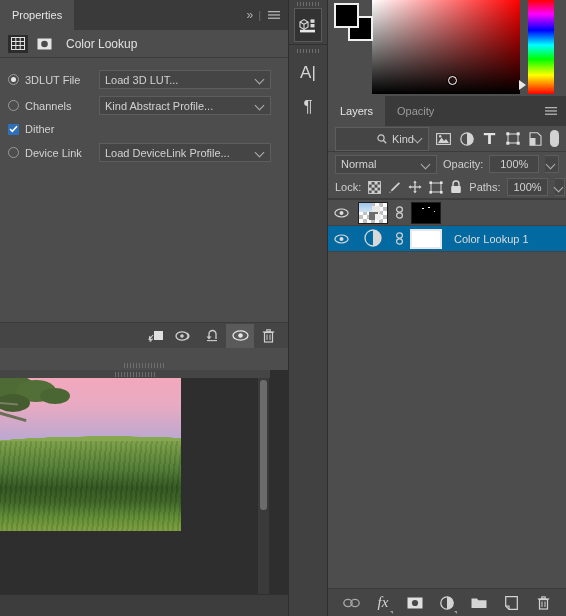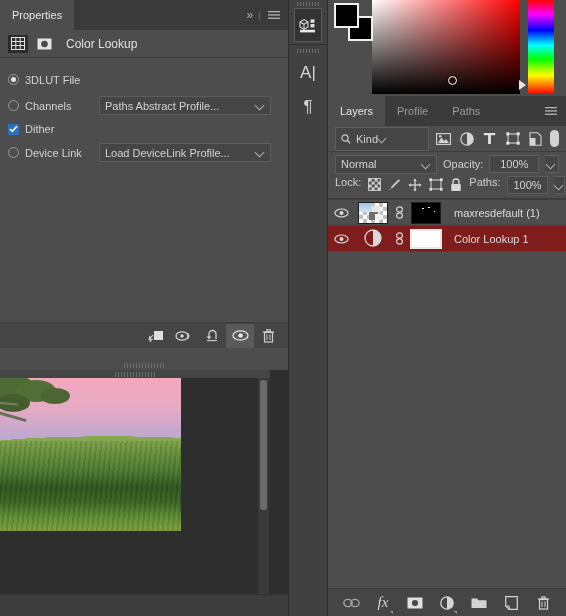--- a/index.html
+++ b/index.html
@@ -102,37 +102,37 @@
   #hue-strip{ position:absolute; left:200px; top:0; width:26px; height:94px;
      background:linear-gradient(to bottom,#ff0000 0%,#ff00ff 15%,#0000ff 32%,#00ffff 48%,#00ff00 63%,#ffff00 80%,#ff0000 100%); }
   #hue-marker{ position:absolute; left:191px; top:80px; width:0;height:0;
      border-top:5px solid transparent;border-bottom:5px solid transparent;border-left:7px solid #e8e8e8;}
 
   
   #layers-panel{ position:absolute; left:328px; top:96px; width:238px; height:520px; background:#4d4d4d; }
   #layers-tabbar .right{ margin-left:auto; display:flex;align-items:center; padding-right:9px; color:#b4b4b4;}
   .filter-row{ height:26px; display:flex; align-items:center; padding:0 7px; gap:6px;
      border-bottom:1px solid #3c3c3c; }
-  #kind-select{ width:94px; height:24px; justify-content:flex-start; }
+  #kind-select{ width:94px; height:24px; justify-content:flex-end; }
   .kind-left{ display:flex; align-items:center; gap:5px; }
   .fico{ width:17px;height:17px; display:flex;align-items:center;justify-content:center; }
   .pill{ width:9px;height:17px;border-radius:5px;background:#d2d2d2;}
 
   .blend-row{ height:24px; display:flex; align-items:center; padding:0 7px; gap:6px; }
   #blend-select{ width:117px; height:19px; justify-content:space-between; }
   .lbl{ font-size:11px; color:#cfcfcf; }
   .numfield{ width:56px; height:18px; justify-content:center; }
   .numspin{ width:16px;height:18px; display:flex;align-items:center;justify-content:center;
             background:#454545;border:1px solid #5d5d5d;border-left:none;}
-  .lock-row{ height:23px; display:flex; padding:0 7px; gap:7px;
+  .lock-row{ height:23px; display:flex; align-items:center; padding:0 7px; gap:7px;
      border-bottom:1px solid #3c3c3c;}
 
   .layer-list{ border-top:1px solid #3c3c3c; }
   .layer-row{ height:26px; display:flex; align-items:center; border-bottom:1px solid #434343; }
-  .layer-row.selected{ background:#7f1d1d;justify-content:center; }
+  .layer-row.selected{ background:#0369a1;justify-content:center; }
   .eye-cell{ width:26px; display:flex; align-items:center; justify-content:center; }
   .thumb-cell{ width:38px; display:flex; align-items:center; justify-content:center;}
   .lthumb{ width:30px;height:22px; border:1px solid #1e1e1e; background:#222; position:relative; overflow:hidden;}
   .link-cell{ width:14px; display:flex; align-items:center; justify-content:center; }
   .mask-cell{ width:40px; display:flex; align-items:center; justify-content:center;}
   .mask-thumb{ width:32px;height:20px;border:2px solid #e8e8e8; background:#fff;}
   .layer-name{ flex:1; font-size:11px; color:#dcdcdc; padding-left:8px; white-space:nowrap;}
   .layer-name.italic{ font-style:italic; }
   .lock-cell{ width:26px; display:flex;align-items:center;justify-content:center;}
 
@@ -189,27 +189,31 @@
           <circle cx="7.5" cy="6" r="3.3" fill="#4a4a4a"></circle>
           </svg>
       </span>
       <span class="hdr-title">Color Lookup</span>
     </div>
 
     <div class="prop-body">
       <div class="prop-row">
         <span class="radio on"></span>
         <span class="radio-label">3DLUT File</span>
+        <span class="field prop-select">
+          <span>Load 3D LUT...</span>
+          <span class="chev"></span>
+        </span>
       </div>
 
       <div class="prop-row">
         <span class="radio"></span>
         <span class="radio-label">Channels</span>
         <span class="field prop-select">
-          <span>Paths Abstract Profile...</span>
+          <span>Kind Abstract Profile...</span>
           <span class="chev"></span>
         </span>
       </div>
 
       <div class="prop-row" style="height:18px;">
         <span class="cbox">
           <svg width="9" height="8" viewBox="0 0 9 8">
               <polyline points="1,4 3.3,6.3 8,1.2" fill="none" stroke="#fff" stroke-width="1.6"></polyline>
             </svg>
         </span>
@@ -337,22 +341,21 @@
       <span class="ring"></span>
     </div>
     <div id="hue-marker"></div>
     <div id="hue-strip"></div>
   </div>
 
   <div id="layers-panel" class="panel">
 
     <div id="layers-tabbar" class="tabbar">
       <div class="tab active">Layers</div>
-      <div class="tab">Profile</div>
-      <div class="tab">Paths</div>
+      <div class="tab">Opacity</div>
       <div class="right">
         <span class="icon-btn">
           <svg width="12" height="11" viewBox="0 0 12 11">
               <g fill="#b4b4b4">
             <rect x="0" y="1" width="12" height="1.3"></rect>
                 <rect x="0" y="4.3" width="12" height="1.3"></rect>
             <rect x="0" y="7.6" width="12" height="1.3"></rect>
               </g>
             </svg>
         </span>
@@ -508,21 +511,20 @@
             <rect x="1.6" y="6.8" width="5.8" height="5.4" rx="2.7" fill="none" stroke="#d2d2d2" stroke-width="1.2"></rect>
             </svg>
         </span>
         <span class="mask-cell">
           <span class="lthumb" style="border:1px solid #1e1e1e;background:#000;">
             <span style="position:absolute;left:10px;top:5px;width:1.5px;height:1.5px;background:#fff;"></span>
             <span style="position:absolute;left:16px;top:4px;width:1.5px;height:1.5px;background:#fff;"></span>
             <span style="position:absolute;left:22px;top:8px;width:1px;height:1px;background:#ddd;"></span>
           </span>
         </span>
-        <span class="layer-name">maxresdefault (1)</span>
       </div>
 
       <div class="layer-row selected">
         <span class="eye-cell">
           <svg width="15" height="10" viewBox="0 0 15 10">
             <ellipse cx="7.5" cy="5" rx="6.6" ry="4" fill="none" stroke="#dcdcdc" stroke-width="1.2"></ellipse>
             <circle cx="7.5" cy="5" r="2" fill="#dcdcdc"></circle>
             </svg>
         </span>
         <span class="thumb-cell">

